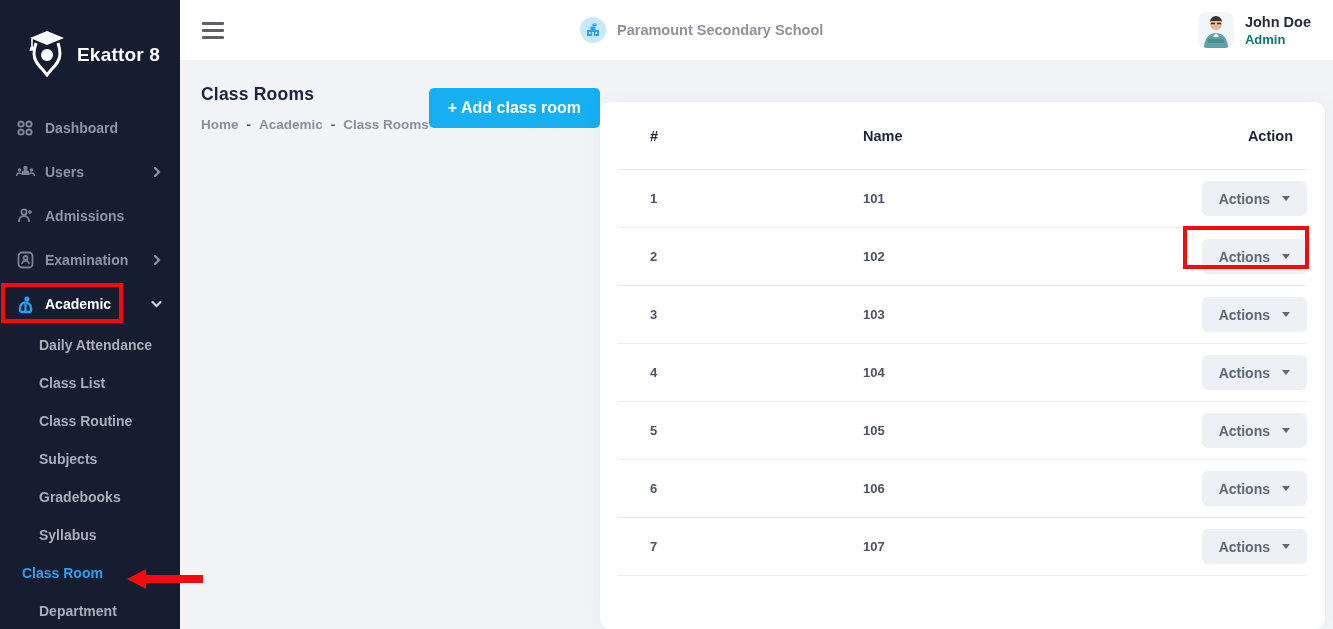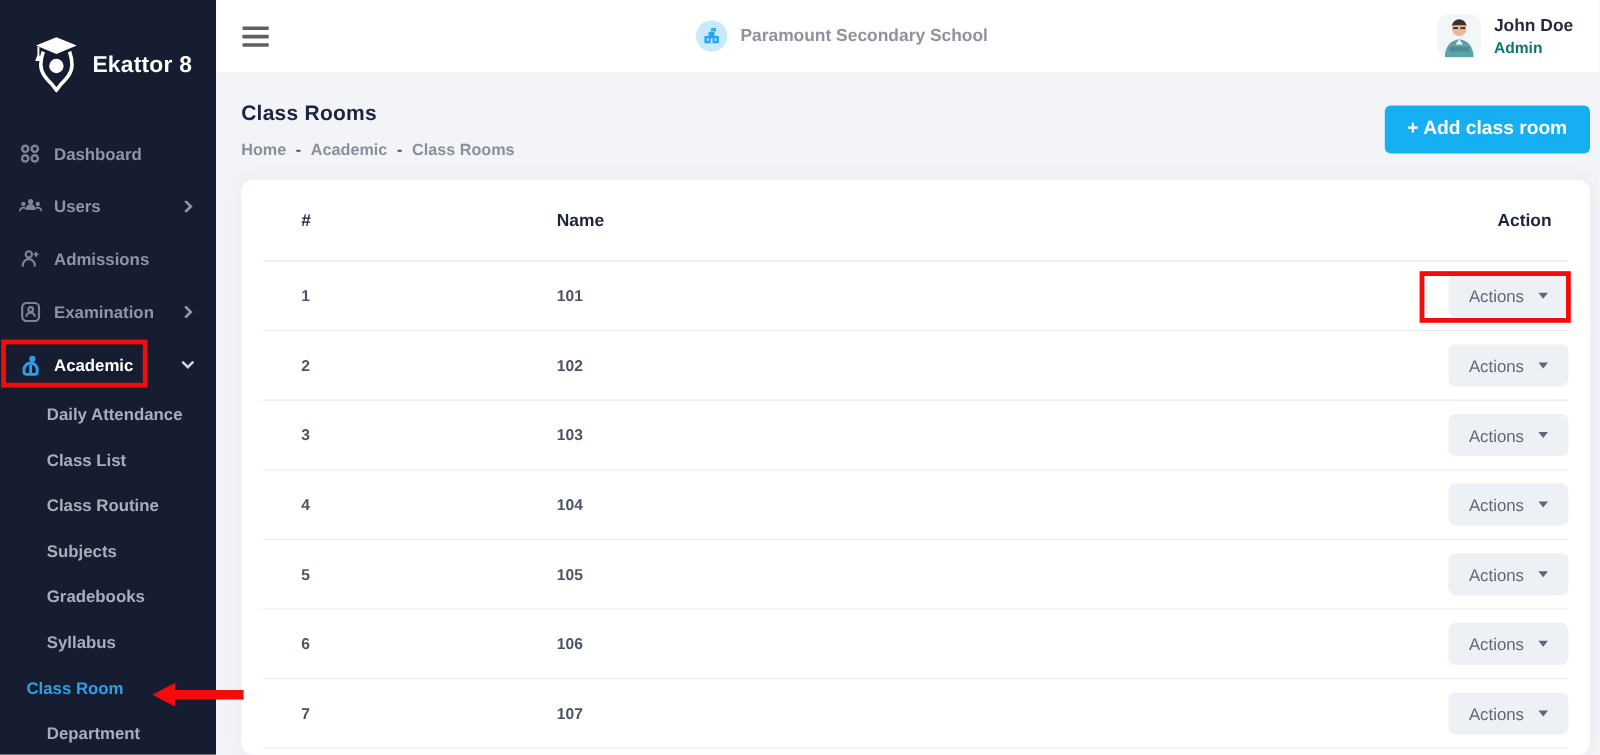--- a/index.html
+++ b/index.html
@@ -28,35 +28,35 @@
   .hamburger { width:22px; display:flex; flex-direction:column; gap:4px; cursor:pointer; }
   .hamburger span { display:block; height:3px; background:#5d6066; border-radius:1px; }
   .school { position:absolute; left:400px; top:0; height:60px; display:flex; align-items:center; gap:11px;justify-content:space-between; }
   .school-ic { width:26px; height:26px; border-radius:50%; background:#c8e8fb; display:flex; align-items:center; justify-content:center; }
   .school-name { font-size:14.5px; color:#8d929c; font-weight:600; }
   .userbox { margin-left:auto; display:flex; align-items:center; gap:11px; cursor:pointer; }
   .avatar { width:36px; height:36px; border-radius:9px; overflow:hidden; background:#eef3f6; }
   .uname { font-size:14.5px; font-weight:bold; color:#252b3b; line-height:1.35; }
   .urole { font-size:13px; color:#0f766e; font-weight:600; }
 
-  .content { flex:1; padding:24px 8px 0 21px; display:flex; flex-direction:column; }
+  .content { flex:1; padding:24px 8px 0 21px; display:flex; }
   .page-head { display:flex; justify-content:space-between; align-items:flex-start; }
   .page-title { font-size:17.5px; font-weight:bold; color:#1b2440; letter-spacing:.2px; }
   .breadcrumb { margin-top:12px; font-size:13.5px; color:#8a8f9b; font-weight:600; display:flex; gap:8px; }
   .breadcrumb .sep { color:#4a4f63; font-weight:bold; }
   .add-btn { background:#16b0f2; color:#ffffff; border:none; border-radius:5px; height:40px; padding:0 19px; font-size:16px; font-weight:bold; cursor:pointer; margin-top:4px; font-family:"Liberation Sans", sans-serif; }
 
   .card { background:#ffffff; border-radius:10px; margin-top:18px; flex:1; padding:0 18px; box-shadow:0 0 18px rgba(40,50,80,.05); }
   .thead { display:flex; align-items:center; height:68px; border-bottom:1px solid #e6e9ef; font-size:14.5px; font-weight:bold; color:#1c2439; }
   .trow { display:flex; align-items:center; height:58px; border-bottom:1px solid #e9ebf1; font-size:13px; color:#4b5364; font-weight:600; }
   .c-num { margin-left:32px; width:213px; }
   .c-name { flex:1; }
   .c-action { width:128px; display:flex; justify-content:flex-end; padding-right:14px; }
   .trow .c-action { padding-right:0; }
-  .actions-btn { display:flex; align-items:center; gap:12px; background:#edf0f5; border:none; border-radius:6px; height:35px; padding:0 17px; font-size:14px; font-weight:400; color:#5e6878; cursor:pointer; font-family:"Liberation Sans", sans-serif; }
+  .actions-btn { display:flex; align-items:center; gap:12px; background:#edf0f5; border:none; border-radius:6px; height:35px; padding:0 17px; font-size:14px; font-weight:700; color:#5e6878; cursor:pointer; font-family:"Liberation Sans", sans-serif; }
   .caret { width:0; height:0; border-left:4.5px solid transparent; border-right:4.5px solid transparent; border-top:5px solid #5e6878; }
 
   
   .ann-box { position:absolute; border:4px solid #f40b0b; background:transparent; pointer-events:none; z-index:50; }
   .ann-academic { left:1px; top:283px; width:122px; height:40px; }
   .ann-actions { left:1183px; top:226px; width:126px; height:43px; }
   .ann-arrow { position:absolute; left:125px; top:568px; z-index:50; pointer-events:none; }
 </style>
 </head>
 <body>

